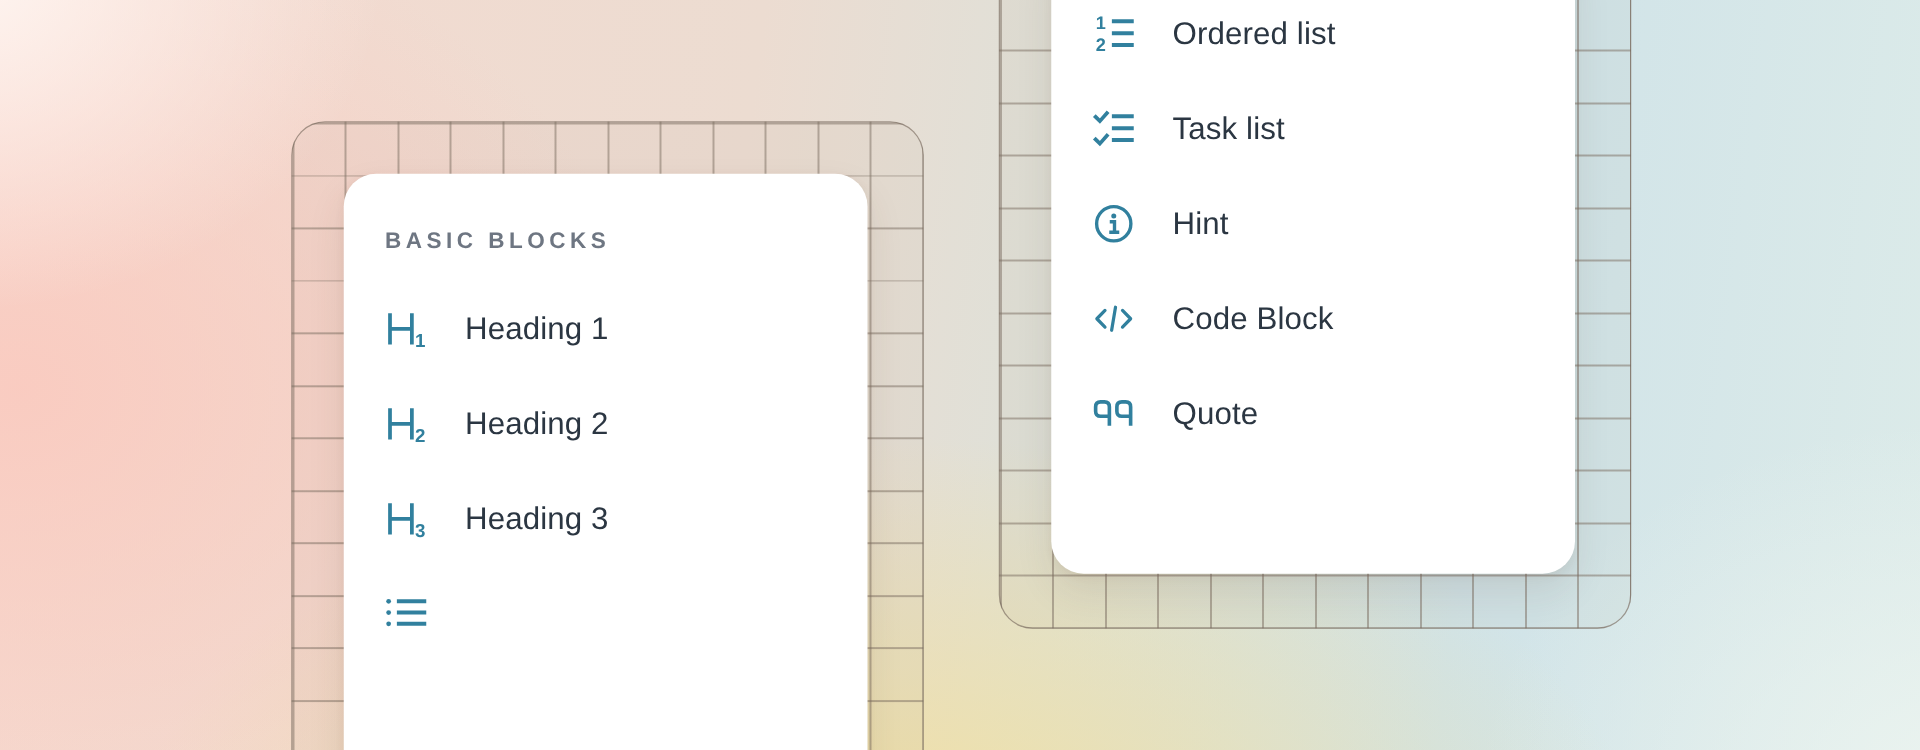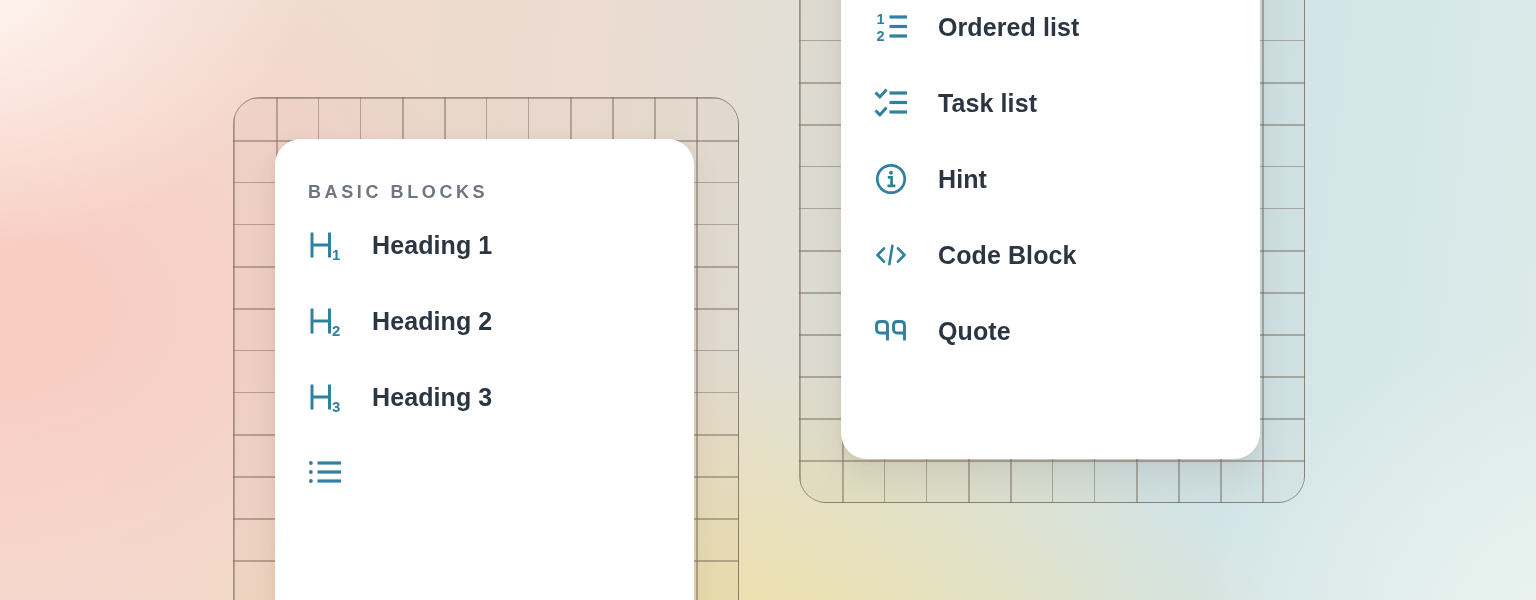--- a/index.html
+++ b/index.html
@@ -38,34 +38,34 @@
   .grid-panel.right{left:799px;top:-87px;width:504px;height:588px;}
   .card{
     position:absolute;width:419px;background:var(--card-bg);
     border-radius:26px;box-sizing:border-box;
     box-shadow:0 14px 30px rgba(92,60,44,0.10), 0 2px 8px rgba(92,60,44,0.05);
     z-index:2;
   }
   .card-left{left:275px;top:139px;height:505px;padding:38px 0 0 33px;}
   .card-right{left:841px;top:-50px;height:509px;padding:39px 0 0 33px;}
   .section-title{
-    height:30px;line-height:30px;
+    height:30px;line-height:30px;margin-bottom:18px;
     font-size:18px;font-weight:700;letter-spacing:3.6px;
     color:var(--title-text);
   }
   .menu-item{
     height:76px;display:flex;align-items:center;cursor:pointer;
   }
   .menu-item .icon{
     width:34px;height:34px;flex:0 0 34px;margin-right:30px;
     display:inline-flex;align-items:center;justify-content:center;
   }
   .menu-item .icon svg{width:34px;height:34px;display:block;}
   .menu-item .label{
-    font-size:25px;font-weight:700;color:var(--item-text);
+    font-size:25px;font-weight:400;color:var(--item-text);
     letter-spacing:0.1px;white-space:nowrap;
   }
 </style>
 </head>
 <body>
 
 <div class="stage">
   <div class="bg"></div>
   <div class="grid-panel left"></div>
   <div class="grid-panel right"></div>

